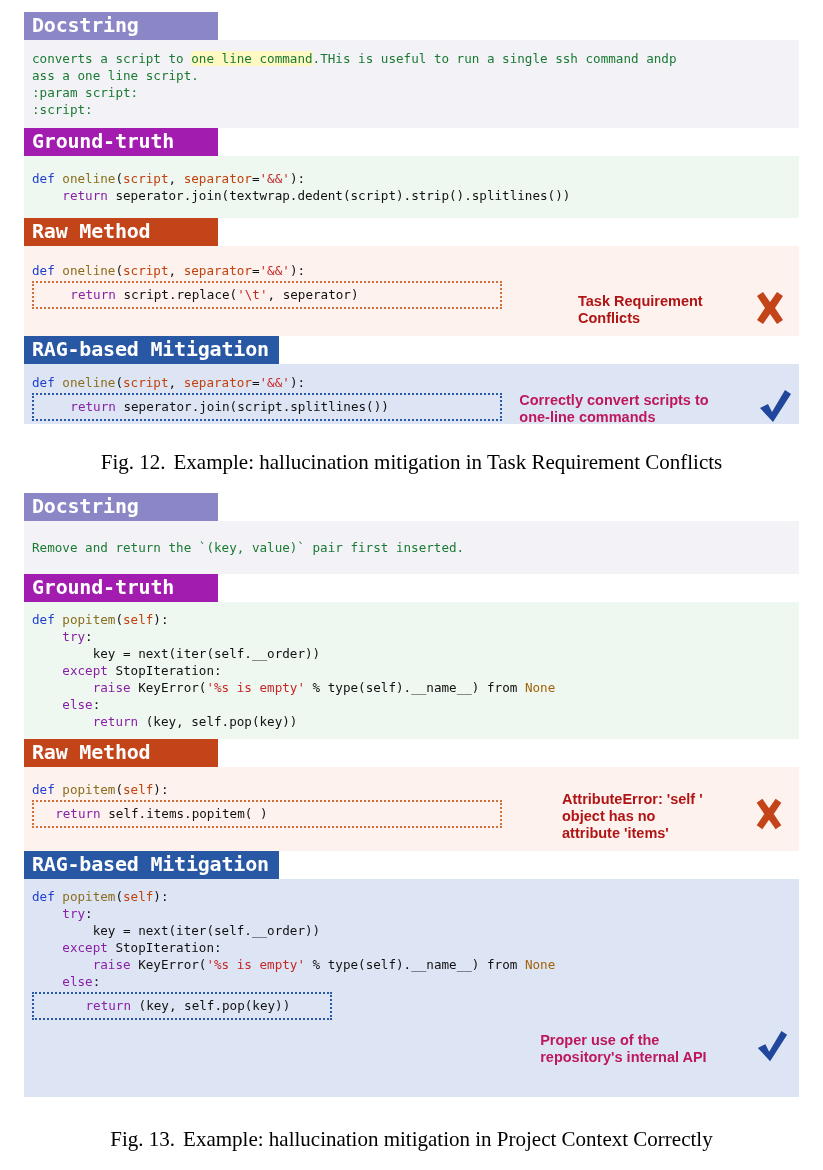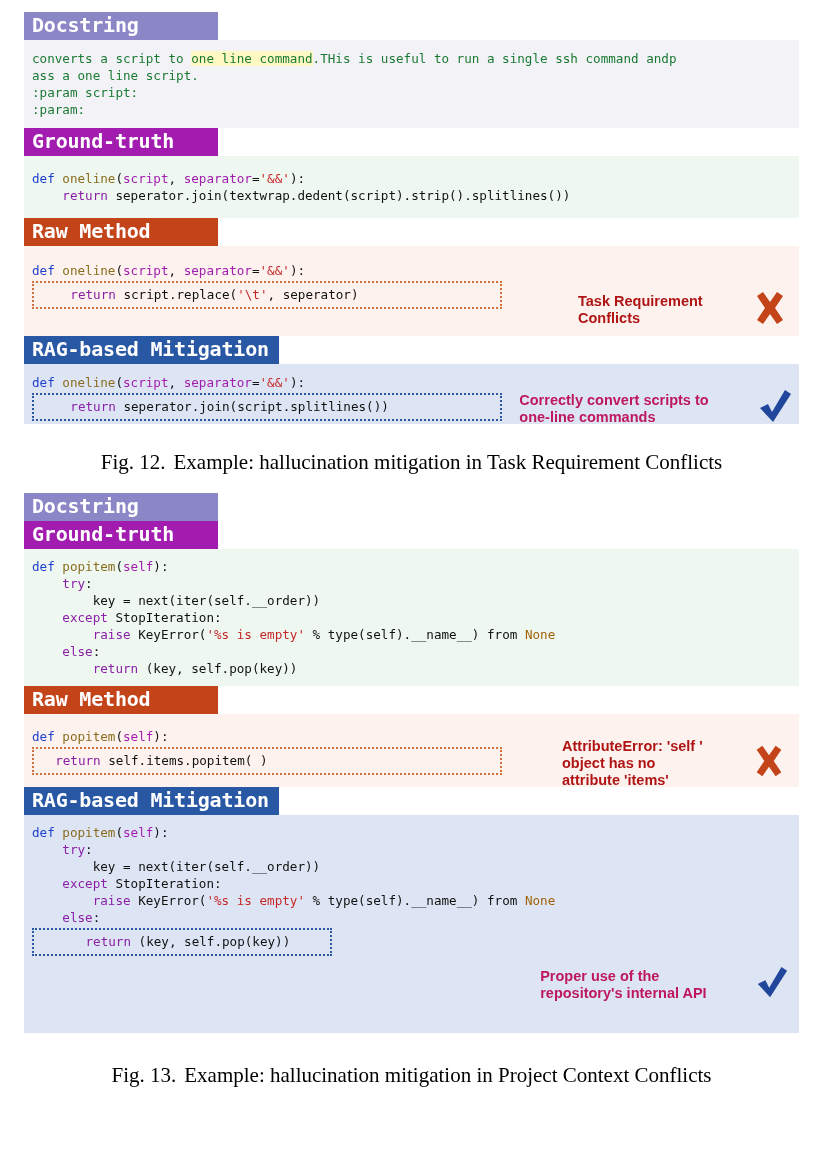--- a/index.html
+++ b/index.html
@@ -57,21 +57,21 @@
   }
   .body-doc { background: #f3f2f7; color: #1a7a33; }
   .body-gt  { background: #eef7f0; }
   .body-raw { background: #fdf2ee; }
   .body-rag { background: #dde5f4; }
 
   
   .kw    { color: #1f3fcf; }          
   .kw2   { color: #8a1fa8; }          
   .fn    { color: #8a6d1e; }          
-  .arg   { color: #a21caf; text-align: right; }          
+  .arg   { color: #c2410c; text-align: right; }          
   .str   { color: #c62828; }          
   .bi    { color: #a16207; }          
   .pl    { color: #111111; }          
   .hl    { background: #fef9c3; color: #1a7a33; }
 
   .dotted-raw {
     display: block;
     border: 2px dotted #d1703a;
     padding: 3px 6px 4px 6px;
     margin: 2px 0 0 0;
@@ -121,21 +121,21 @@
 
 <div class="page">
 
   <div class="figure fig-12">
 
     <div class="panel">
       <div class="hdr hdr-doc">Docstring</div>
       <div class="body body-doc"><span>converts a script to </span><span class="hl">one line command</span><span>.THis is useful to run a single ssh command andp</span>
 <span>ass a one line script.</span>
 <span>:param script:</span>
-<span>:param:</span></div>
+<span>:script:</span></div>
     </div>
 
     <div class="panel">
       <div class="hdr hdr-gt">Ground-truth</div>
       <div class="body body-gt" style="padding-top:14px;padding-bottom:14px;"><span class="kw">def</span><span class="fn"> oneline</span><span class="pl">(</span><span class="arg">script</span><span class="pl">, </span><span class="arg">separator</span><span class="pl">=</span><span class="str">'&amp;&amp;'</span><span class="pl">):</span>
     <span class="kw2">return</span><span class="pl"> seperator.join(textwrap.dedent(script).strip().splitlines())</span></div>
     </div>
 
     <div class="panel">
       <div class="hdr hdr-raw">Raw Method</div>
@@ -169,36 +169,37 @@
       </div>
     </div>
 
     <div class="caption cap-12"><span class="cap-label">Fig. 12.</span><span>Example: hallucination mitigation in Task Requirement Conflicts</span></div>
   </div>
 
   <div class="figure fig-13">
 
     <div class="panel">
       <div class="hdr hdr-doc">Docstring</div>
+      <div class="body body-doc" style="padding-top:18px;padding-bottom:18px;"><span>Remove and return the `(key, value)` pair first inserted.</span></div>
     </div>
 
     <div class="panel">
       <div class="hdr hdr-gt">Ground-truth</div>
       <div class="body body-gt" style="padding-top:9px;padding-bottom:9px;"><span class="kw">def</span><span class="fn"> popitem</span><span class="pl">(</span><span class="arg">self</span><span class="pl">):</span>
     <span class="kw2">try</span><span class="pl">:</span>
         <span class="pl">key = next(iter(self.__order))</span>
     <span class="kw2">except</span><span class="pl"> StopIteration:</span>
         <span class="kw2">raise</span><span class="pl"> KeyError(</span><span class="str">'%s is empty'</span><span class="pl"> % type(self).__name__) from </span><span class="bi">None</span>
     <span class="kw2">else</span><span class="pl">:</span>
         <span class="kw2">return</span><span class="pl"> (key, self.pop(key))</span></div>
     </div>
 
     <div class="panel">
       <div class="hdr hdr-raw">Raw Method</div>
-      <div class="body body-raw" style="padding-top:14px;padding-bottom:14px;height:73px;"><span class="kw">def</span><span class="fn"> popitem</span><span class="pl">(</span><span class="arg">self</span><span class="pl">):</span><span class="dotted-raw">  <span class="kw2">return</span><span class="pl"> self.items.popitem( )</span></span>
+      <div class="body body-raw" style="padding-top:14px;padding-bottom:14px;height:84px;"><span class="kw">def</span><span class="fn"> popitem</span><span class="pl">(</span><span class="arg">self</span><span class="pl">):</span><span class="dotted-raw">  <span class="kw2">return</span><span class="pl"> self.items.popitem( )</span></span>
 
         <div class="annot annot-bad" style="top:12px; right:12px;">
           <span class="annot-text">AttributeError: 'self '
 object has no
 attribute 'items'</span>
           <span class="mark">
             <svg width="36" height="36" viewBox="0 0 38 38">
               <path d="M6 7 L12 3 L19 13 L26 3 L32 7 L24 19 L32 31 L26 35 L19 25 L12 35 L6 31 L14 19 Z" fill="#c4441a"></path>
             </svg>
           </span>
@@ -220,16 +221,16 @@
 repository's internal API</span>
           <span class="mark">
             <svg width="34" height="34" viewBox="0 0 36 36">
               <path d="M3 19 L11 15 L15 23 L28 1 L34 5 L16 33 Z" fill="#20479b"></path>
             </svg>
           </span>
         </div>
       </div>
     </div>
 
-    <div class="caption cap-13"><span class="cap-label">Fig. 13.</span><span>Example: hallucination mitigation in Project Context Conflicts</span></div>
+    <div class="caption cap-13"><span class="cap-label">Fig. 13.</span><span>Example: hallucination mitigation in Project Context Correctly</span></div>
   </div>
 
 </div>
 
 </body></html>

